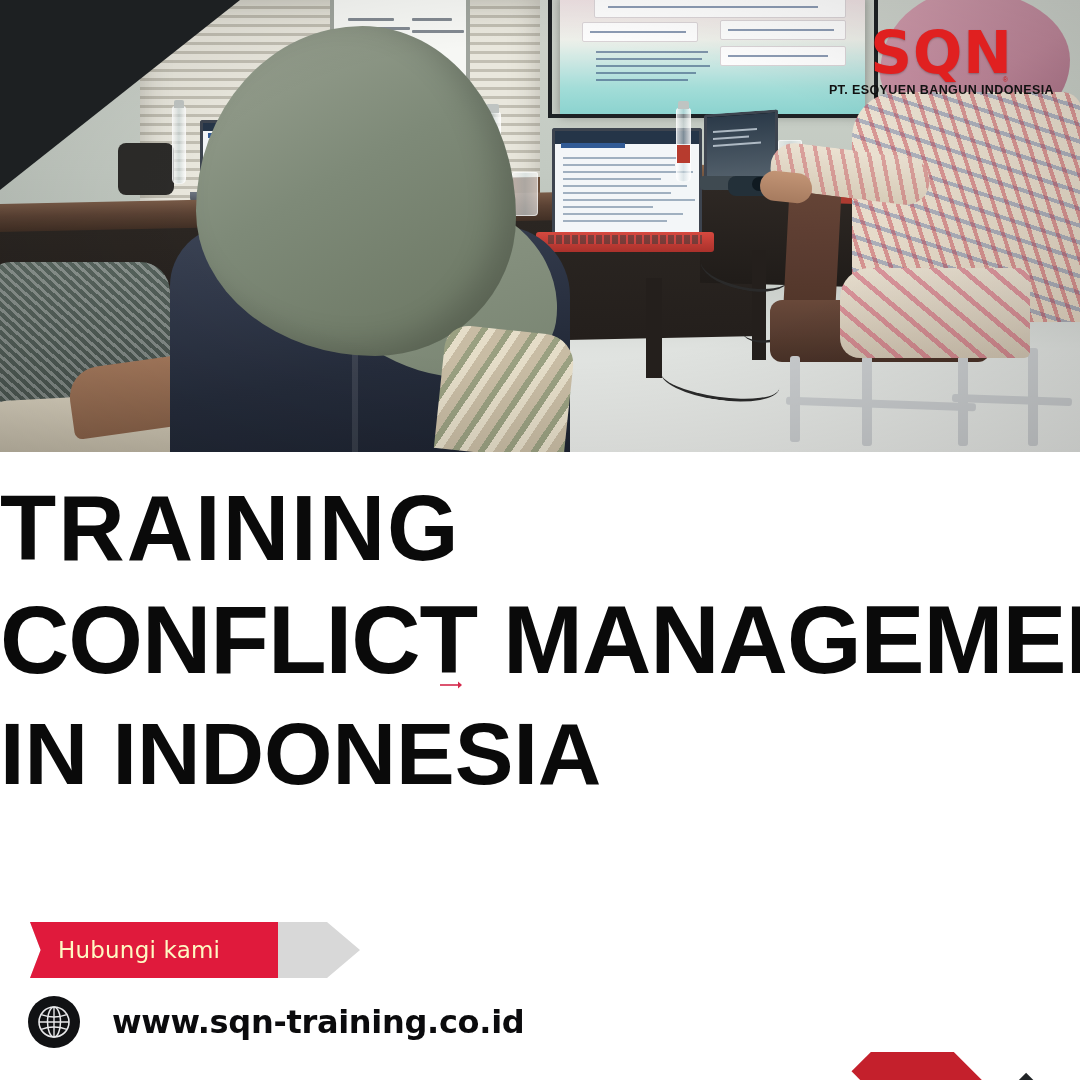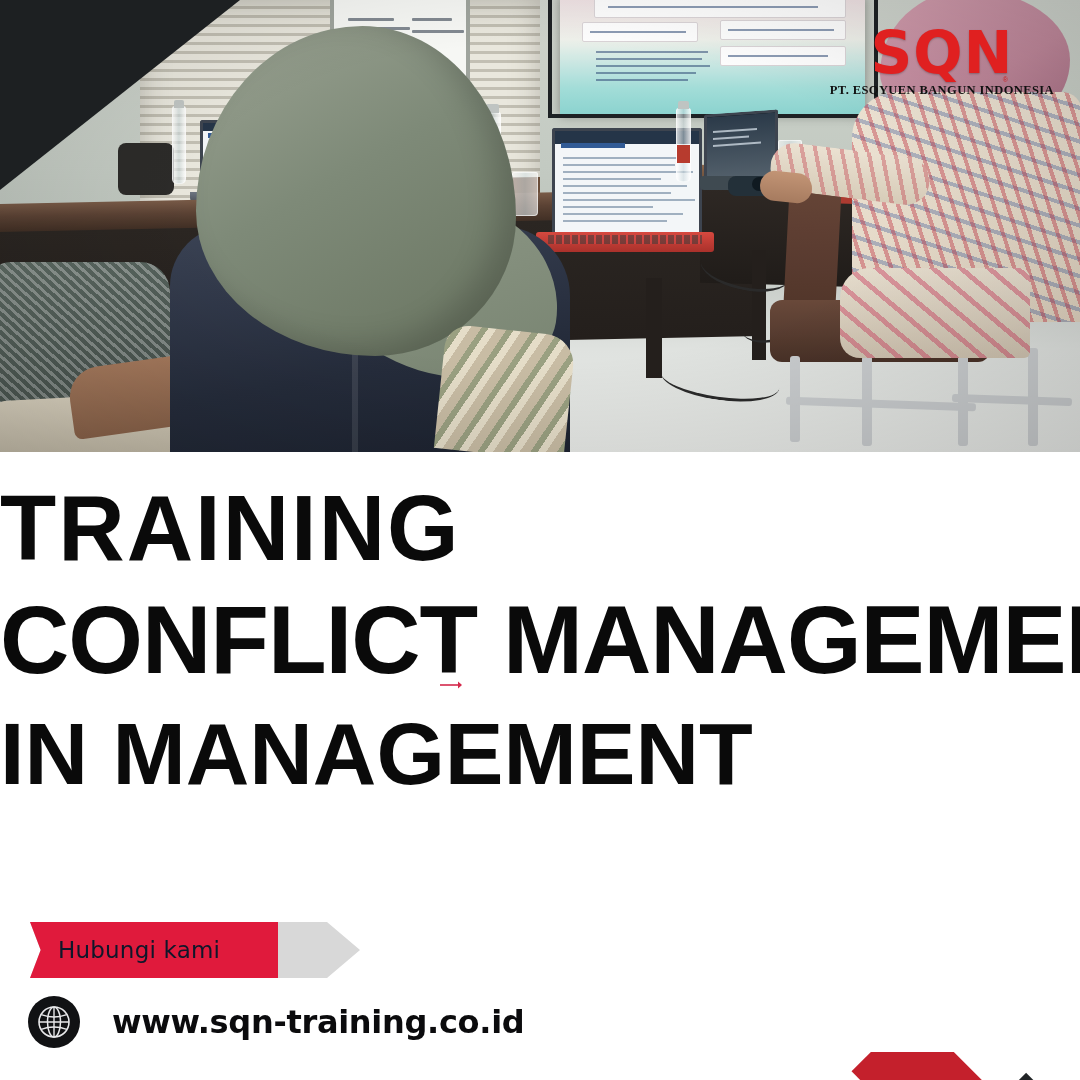--- a/index.html
+++ b/index.html
@@ -327,21 +327,21 @@
   #logo .mark {
     font-family:"DejaVu Sans", sans-serif;
     font-weight:bold;
     font-size:58px;
     letter-spacing:1px;
     color:#e02020;
     text-shadow:0 1px 2px rgba(0,0,0,.25);
   }
   #logo .tagline {
     margin-top:2px;
-    font-family:Liberation Serif, serif;
+    font-family:Liberation Sans, sans-serif;
     font-weight:bold;
     font-size:12.5px;
     letter-spacing:.4px;
     color:#111111;
     white-space:nowrap;
   }
   #logo .reg {
     position:absolute;
     right:46px; top:52px;
     font-size:7px;
@@ -424,21 +424,21 @@
   #ribbon-red {
     position:absolute;
     left:0; top:0;
     width:248px; height:56px;
     background:#e01a3c;
     clip-path:polygon(0 0, 100% 0, 100% 100%, 0 100%, 4.3% 50%);
     display:flex; align-items:center;
   }
   #ribbon-label {
     margin-left:28px;
-    color:#0f172a;
+    color:#fef9c3;
     font-family:"DejaVu Sans", sans-serif;
     font-size:23px;
     letter-spacing:.2px;
   }
 
   
   #site-row {
     position:absolute;
     left:28px; top:996px;
     display:flex;
@@ -628,21 +628,21 @@
 
       <div class="chev chev-red" style="left:78px;  top:52px;  width:300px; height:86px;"></div>
 
       <div class="chev chev-dark" style="left:196px; top:116px; width:300px; height:74px;"></div>
 
     </div>
 
     <div id="title-block">
       <div class="title-line" id="t1">TRAINING</div>
       <div class="title-line" id="t2">CONFLICT MANAGEMENT</div>
-      <div class="title-line" id="t3">IN MANAGEMENT</div>
+      <div class="title-line" id="t3">IN INDONESIA</div>
     </div>
 
     <svg id="arrow-artifact" viewBox="0 0 22 10">
       <line x1="0" y1="5" x2="18" y2="5" stroke="#d4294b" stroke-width="1.6"></line>
       <polygon points="18,1.5 22,5 18,8.5" fill="#d4294b"></polygon>
     </svg>
 
   </div>
 
   <div id="ribbon">

